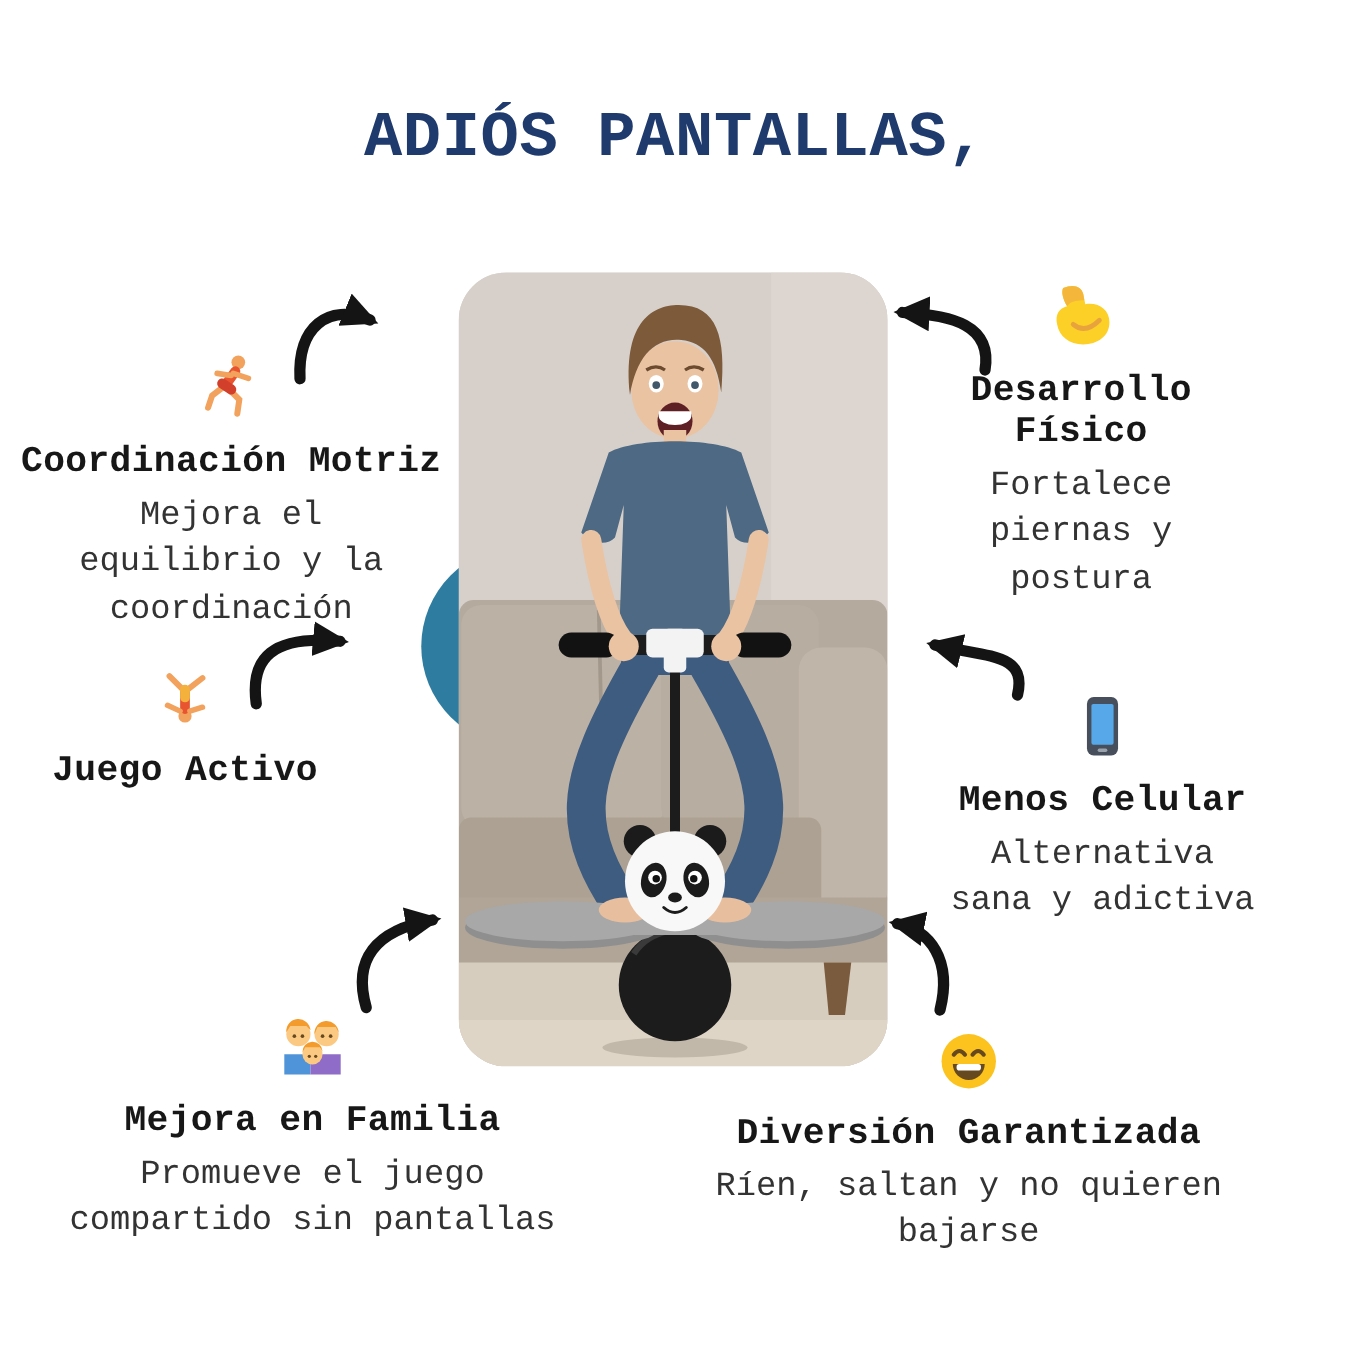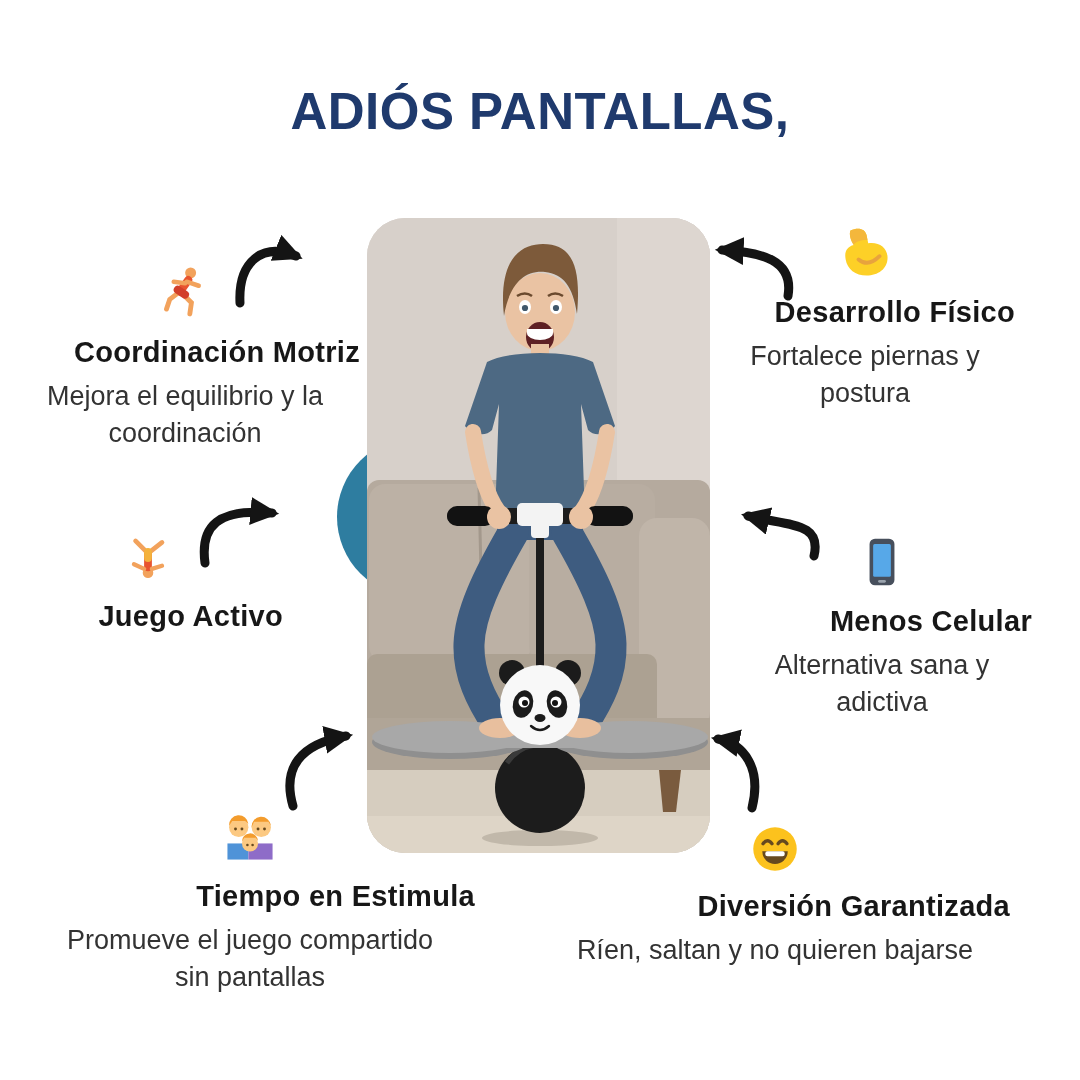--- a/index.html
+++ b/index.html
@@ -3,51 +3,51 @@
 <meta charset="utf-8">
 <style>
   :root{
     --title_navy:#1f3a6d; --arrow_black:#141414; --accent_teal:#2e7da0;
     --heading_black:#171717; --body_text:#333333; --bg_white:#ffffff;
   }
   *{margin:0;padding:0;box-sizing:border-box;}
   html,body{background:#fff;}
   .canvas{
     position:relative;width:1080px;height:1080px;background:var(--bg_white);
-    overflow:hidden;font-family:Liberation Sans, sans-serif;
+    overflow:hidden;font-family:Liberation Mono, monospace;
   }
   .title{
     position:absolute;left:0;top:84px;width:1080px;text-align:center;
     color:var(--title_navy);font-weight:800;font-size:51px;line-height:1.1;
     letter-spacing:.5px;
   }
   .teal-circle{
     position:absolute;left:337px;top:437px;width:160px;height:160px;
     border-radius:50%;background:var(--accent_teal);z-index:0;
   }
   .photo-frame{
     position:absolute;left:367px;top:218px;width:343px;height:635px;
     border-radius:38px;overflow:hidden;z-index:1;background:#d7d0ca;
   }
   .photo-frame svg{display:block;width:100%;height:100%;}
   .arrow-layer{position:absolute;left:0;top:0;width:1080px;height:1080px;z-index:2;pointer-events:none;}
   .callout{position:absolute;text-align:center;z-index:3;}
   .callout .icon{display:flex;justify-content:center;margin-bottom:14px;}
   .callout .icon svg{display:block;}
   .callout-title{
-    font-size:29px;font-weight:700;color:var(--heading_black);letter-spacing:.3px;text-align:right;
+    font-size:29px;font-weight:700;color:var(--heading_black);letter-spacing:.3px;
   }
   .callout-desc{
     margin:9px auto 0;font-size:27px;color:var(--body_text);line-height:1.38;
   }
-  .c1{left:10px;top:264px;width:350px;}  .c1 .callout-desc{max-width:285px;text-align:center;}
+  .c1{left:10px;top:281px;width:350px;}  .c1 .callout-desc{max-width:285px;text-align:center;}
   .c2{left:13px;top:530px;width:270px;}  .c2 .callout-desc{max-width:215px;}
   .c3{left:25px;top:808px;width:450px;}  .c3 .callout-desc{max-width:400px;}
   .c4{left:715px;top:224px;width:300px;} .c4 .callout-desc{max-width:262px;}
-  .c5{left:732px;top:533px;width:300px;} .c5 .callout-desc{max-width:245px;}
+  .c5{left:732px;top:552px;width:300px;} .c5 .callout-desc{max-width:245px;}
   .c6{left:540px;top:822px;width:470px;} .c6 .callout-desc{max-width:470px;}
 </style>
 </head>
 <body>
 
 <div class="canvas">
 
   <div class="title">
     <div>ADIÓS PANTALLAS,</div>
   </div>
@@ -192,21 +192,21 @@
         <circle cx="25" cy="12" r="6" fill="#fcc982"></circle>
         <path d="M19,12 a6,6 0 0 1 12,-1 l-1.5,-2.5 -9,0 z" fill="#f39c2d"></path>
         <circle cx="23" cy="13" r="0.9" fill="#66491f"></circle>
           <circle cx="27" cy="13" r="0.9" fill="#66491f"></circle>
         <circle cx="18" cy="22" r="5" fill="#fcc982"></circle>
         <path d="M13,21 a5,5 0 0 1 10,-0.5 l-1.5,-2 -7,0 z" fill="#f39c2d"></path>
         <circle cx="16.4" cy="23" r="0.8" fill="#66491f"></circle>
           <circle cx="19.6" cy="23" r="0.8" fill="#66491f"></circle>
       </svg>
     </div>
-    <div class="callout-title">Tiempo en Estimula</div>
+    <div class="callout-title">Mejora en Familia</div>
     <div class="callout-desc">Promueve el juego compartido sin pantallas</div>
   </div>
 
   <div class="callout c4">
     <div class="icon">
       <svg width="58" height="58" viewBox="0 0 36 36">
         <path d="M9,4 C14,2 18,3 19,7 L20,12 C27,11 32,15 32,21 C32,28 26,32 19,32 C12,32 7,28 6,22 C5,17 7,14 11,13 C9,10 8,6 9,4 Z" fill="#fdd027"></path>
         <path d="M9,4 C14,2 18,3 19,7 L19.5,10 C15,10 12,11 11,13 C9,10 8,6 9,4 Z" fill="#f4b73c"></path>
         <path d="M14,22 Q20,27 27,20" stroke="#e8a33d" stroke-width="2.4" fill="none" stroke-linecap="round"></path>
       </svg>

